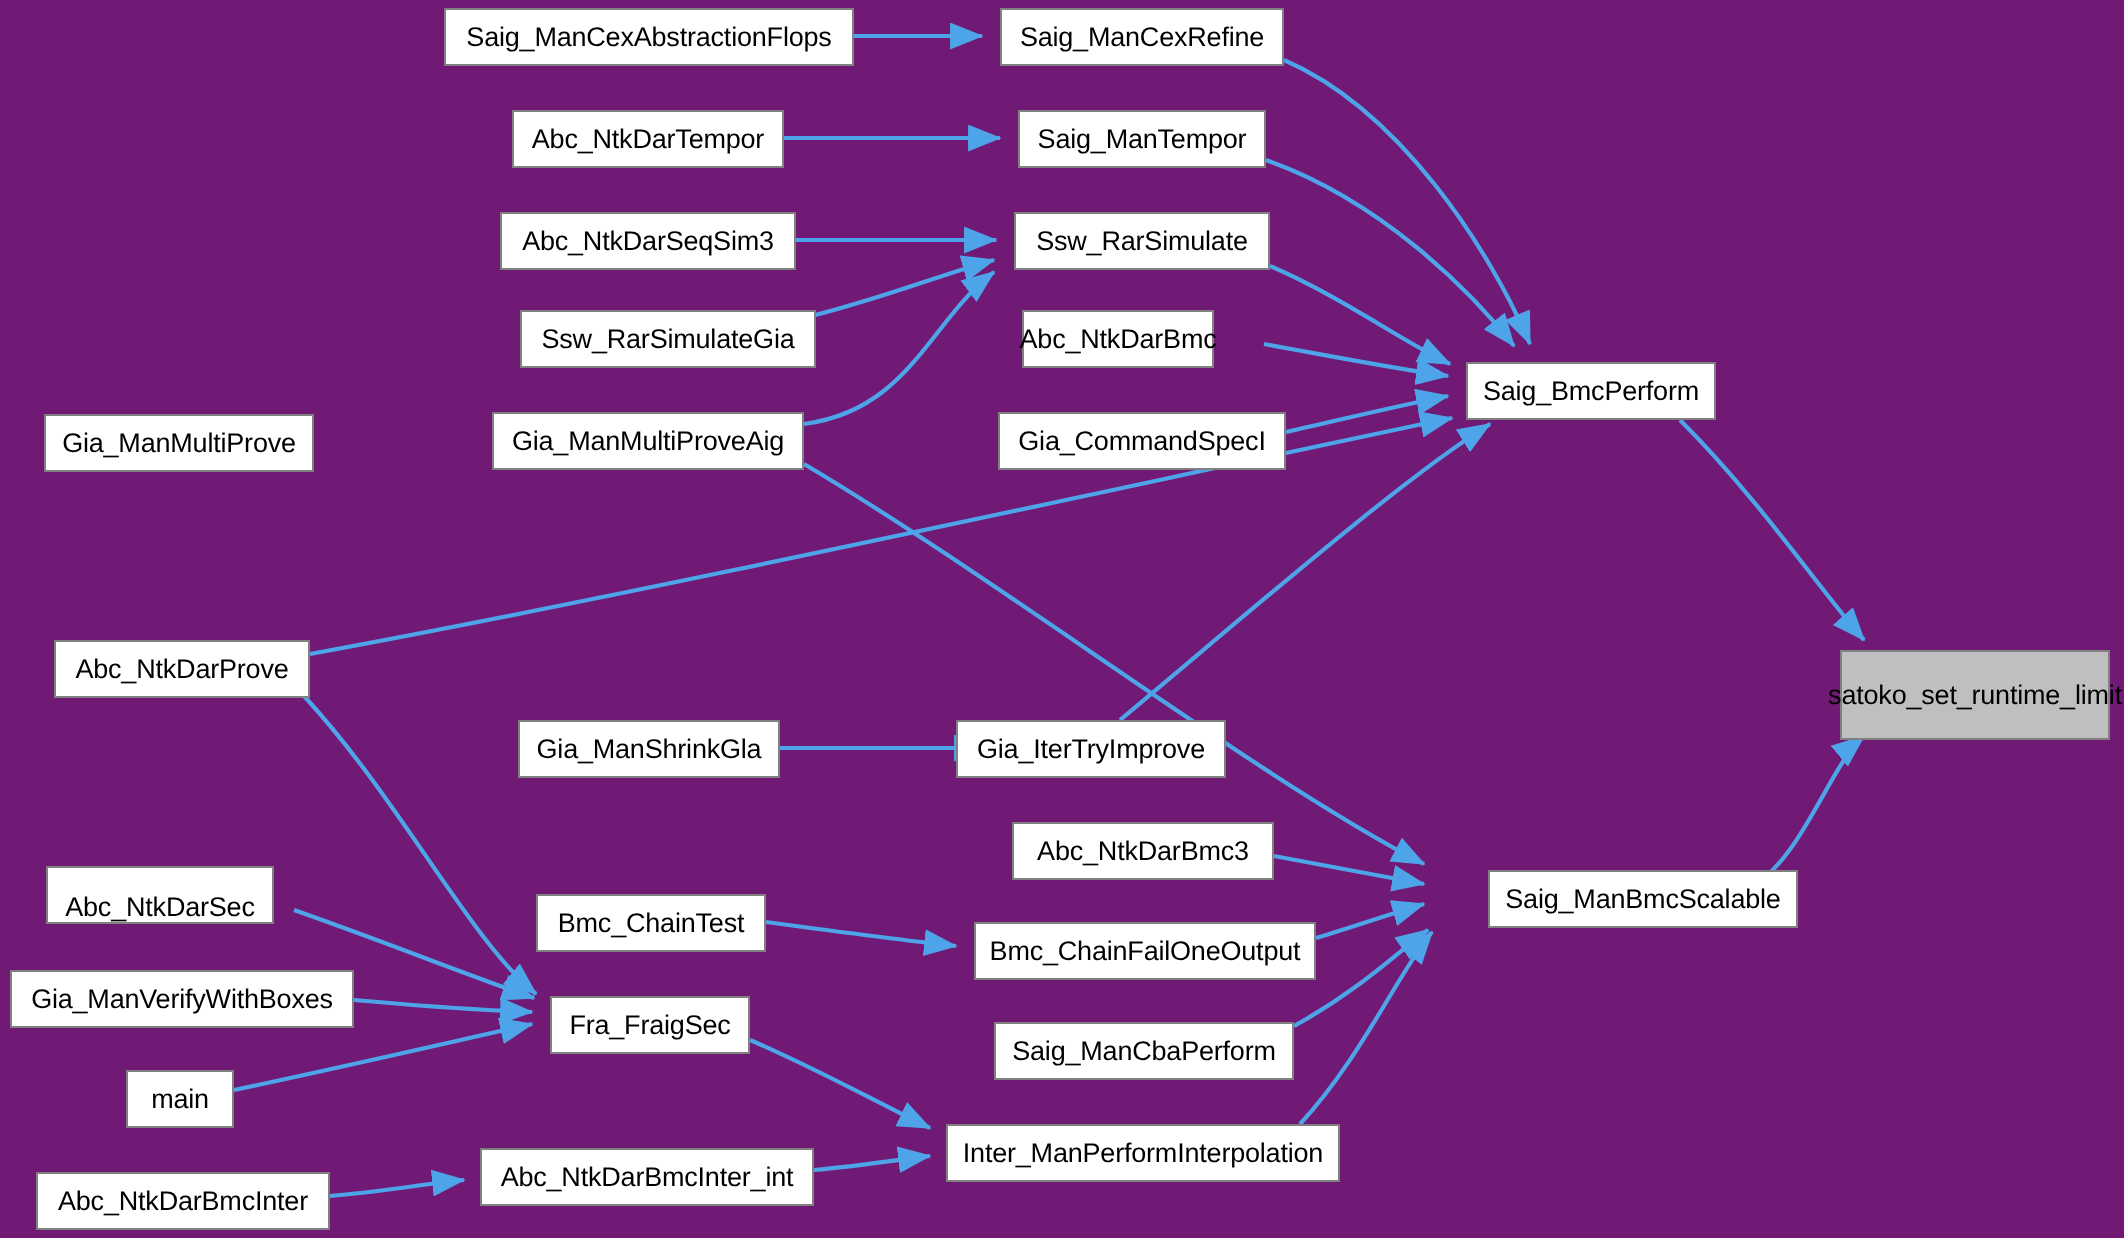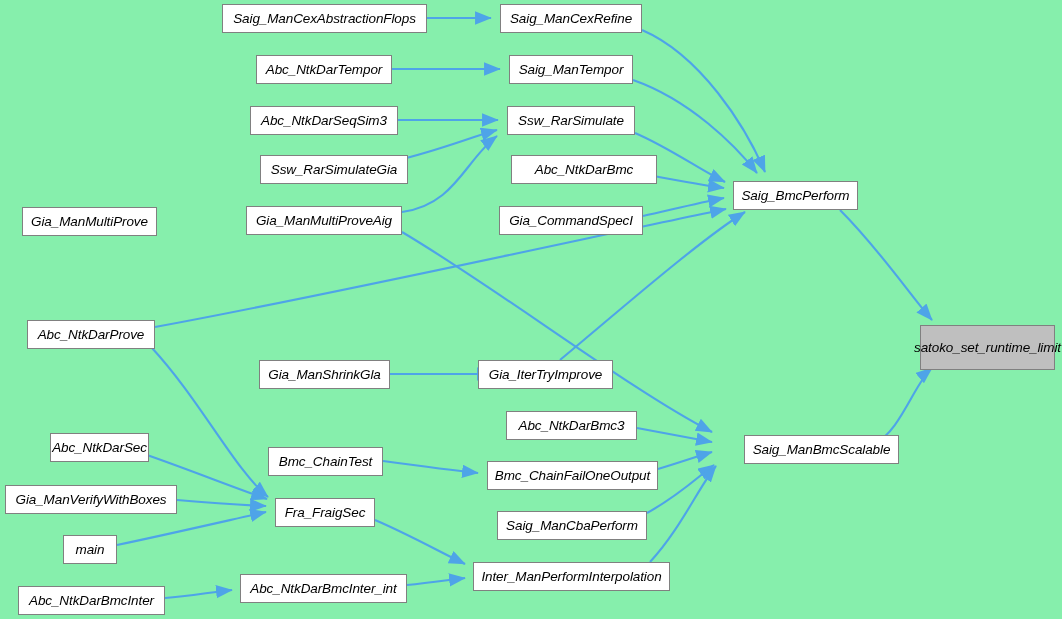--- a/index.html
+++ b/index.html
@@ -4,24 +4,23 @@
 <style>
   html, body {
     margin: 0;
     padding: 0;
     background: #000000;
   }
   #graph {
     position: relative;
     width: 1062px;
     height: 619px;
-    background: #86efac;
+    background: #701a75;
     overflow: hidden;
     font-family: "Liberation Sans", sans-serif;
-    font-style: italic;
   }
   #edges {
     position: absolute;
     left: 0;
     top: 0;
     width: 1062px;
     height: 619px;
     pointer-events: none;
   }
   .node {
@@ -102,21 +101,21 @@
       </div>
       <div class="node" style="left: 250px; top: 106px; width: 148px; height: 29px;">
         <span>Abc_NtkDarSeqSim3</span>
       </div>
       <div class="node" style="left: 507px; top: 106px; width: 128px; height: 29px;">
         <span>Ssw_RarSimulate</span>
       </div>
       <div class="node" style="left: 260px; top: 155px; width: 148px; height: 29px;">
         <span>Ssw_RarSimulateGia</span>
       </div>
-      <div class="node" style="left: 511px; top: 155px; width: 146px; height: 29px; justify-content: center;">
+      <div class="node" style="left: 511px; top: 155px; width: 96px; height: 29px; justify-content: center;">
         <span>Abc_NtkDarBmc</span>
       </div>
       <div class="node" style="left: 733px; top: 181px; width: 125px; height: 29px;">
         <span>Saig_BmcPerform</span>
       </div>
       <div class="node" style="left: 22px; top: 207px; width: 135px; height: 29px;">
         <span>Gia_ManMultiProve</span>
       </div>
       <div class="node" style="left: 246px; top: 206px; width: 156px; height: 29px;">
         <span>Gia_ManMultiProveAig</span>
@@ -132,21 +131,21 @@
       </div>
       <div class="node" style="left: 259px; top: 360px; width: 131px; height: 29px;">
         <span>Gia_ManShrinkGla</span>
       </div>
       <div class="node" style="left: 478px; top: 360px; width: 135px; height: 29px;">
         <span>Gia_IterTryImprove</span>
       </div>
       <div class="node" style="left: 506px; top: 411px; width: 131px; height: 29px;">
         <span>Abc_NtkDarBmc3</span>
       </div>
-      <div class="node" style="left: 50px; top: 433px; width: 99px; height: 29px;">
+      <div class="node" style="left: 23px; top: 433px; width: 114px; height: 29px; align-items: flex-end;">
         <span>Abc_NtkDarSec</span>
       </div>
       <div class="node" style="left: 720px; top: 435px; width: 155px; height: 29px; margin-left: 24px;">
         <span>Saig_ManBmcScalable</span>
       </div>
       <div class="node" style="left: 268px; top: 447px; width: 115px; height: 29px;">
         <span>Bmc_ChainTest</span>
       </div>
       <div class="node" style="left: 487px; top: 461px; width: 171px; height: 29px;">
         <span>Bmc_ChainFailOneOutput</span>

